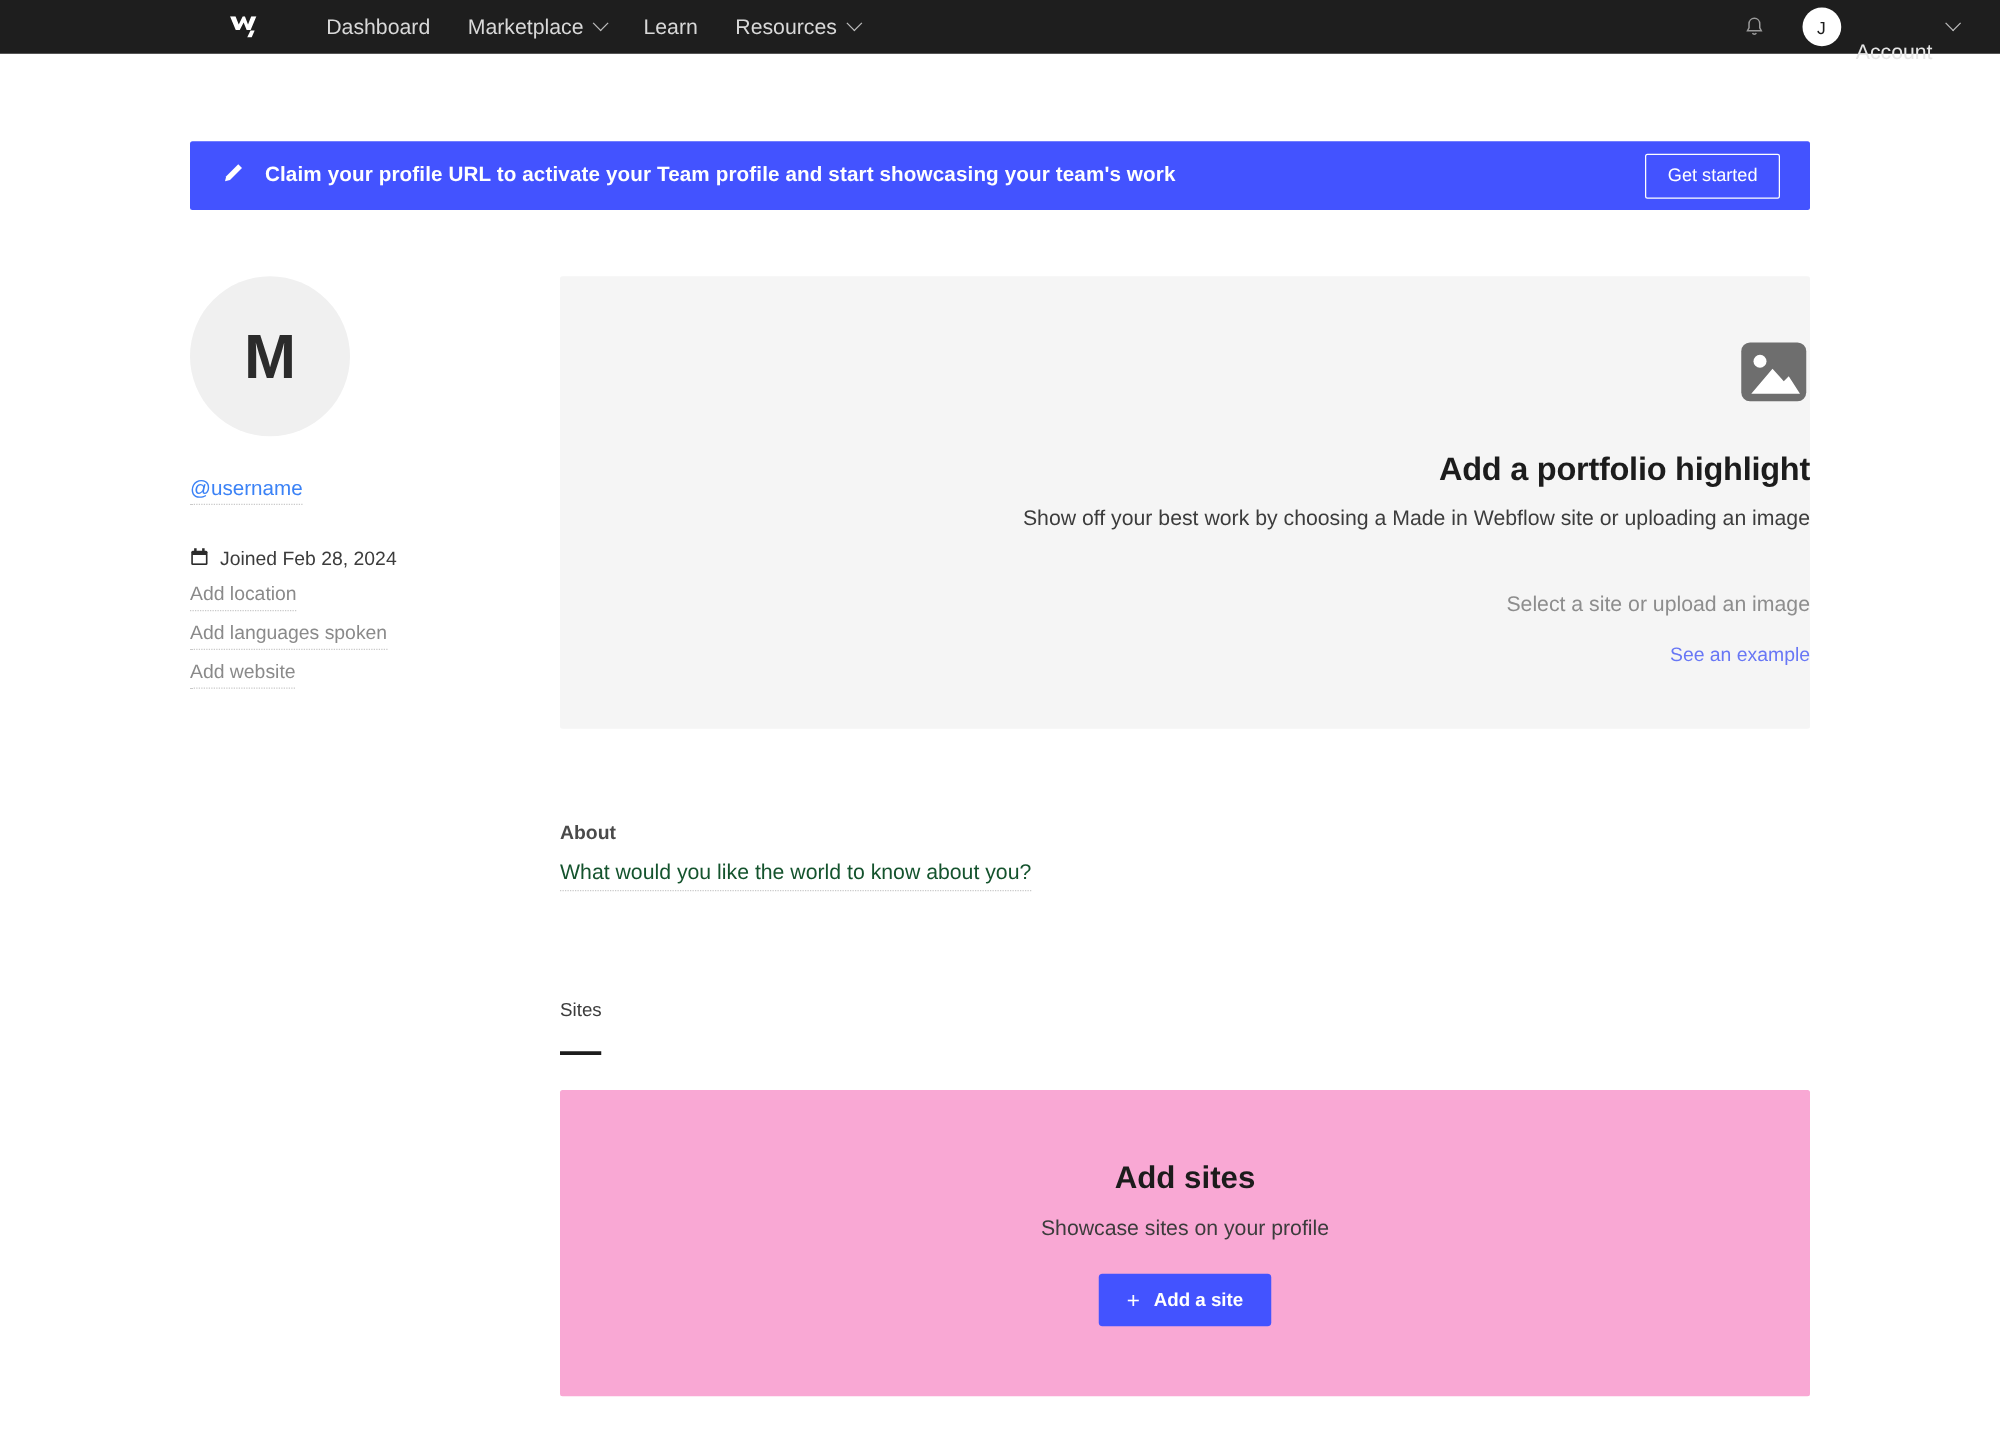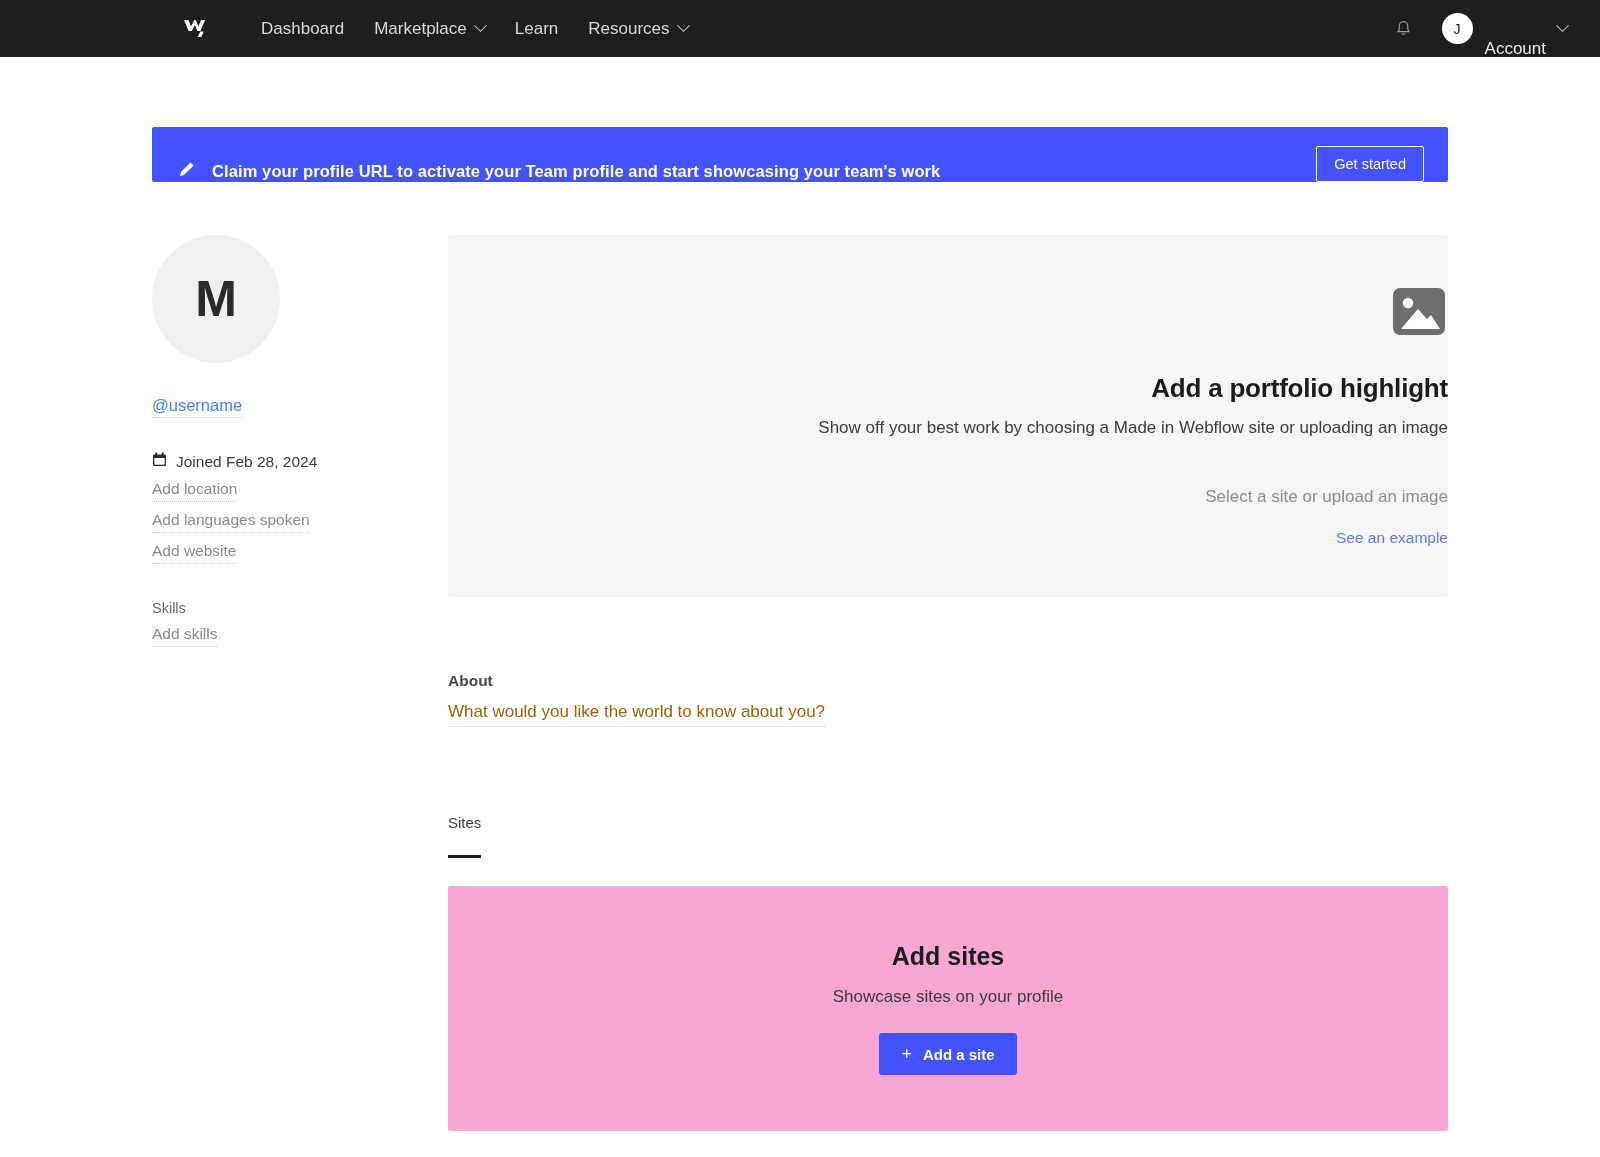--- a/index.html
+++ b/index.html
@@ -7,21 +7,21 @@
   html, body {
     width: 1600px;
     height: 1157px;
     background: #ffffff;
     font-family: "Liberation Sans", sans-serif;
     overflow: hidden;
   }
 
   
   .topnav {
-    height: 57px;
+    height: 43px;
     background: #1e1e1e;
     display: flex;
     align-items: center;
     padding: 0 27px 0 182px;
     position: relative;
   }
   .logo {
     width: 30px; height: 30px;
     display: flex; align-items: center; justify-content: center;
     margin-right: 34px;
@@ -75,21 +75,21 @@
     padding: 0 152px;
   }
 
   
   .banner {
     margin-top: 70px;
     background: #4353ff;
     height: 55px;
     border-radius: 2px;
     display: flex;
-    align-items: flex-end;
+    align-items: center;
     padding: 0 24px 0 26px;
   }
   .banner-left { display: flex; align-items: center; gap: 17px; }
   .banner-text { color: #ffffff; font-size: 16.5px; font-weight: 700; letter-spacing: .1px;}
   .get-started {
     margin-left: auto;
     border: 1px solid #ffffff;
     color: #ffffff;
     background: transparent;
     font-size: 14.5px;
@@ -168,21 +168,21 @@
   .card-hint {
     font-size: 17px; color: #8d8d8d; margin-top: 49px;
   }
   .card-link {
     font-size: 15.5px; color: #6877f5; margin-top: 22px; cursor: pointer;
   }
 
   .about-block { margin-top: 75px; }
   .about-label { font-size: 15.5px; font-weight: 700; color: #4a4a4a; }
   .about-placeholder {
-    font-size: 17px; color: #a16207;
+    font-size: 17px; color: #14532d;
     border-bottom: 1.5px dotted #c9c9c9;
     display: inline-block;
     margin-top: 12px;
     padding-bottom: 4px;
     cursor: text;
   }
 
   .tabs { margin-top: 87px; display: flex; }
   .tab {
     font-size: 15px;
@@ -297,24 +297,20 @@
               <rect x="9.7" y="0.6" width="2" height="3" fill="#2b2b2b"></rect>
             </svg>
           </span>
           <span>Joined Feb 28, 2024</span>
         </div>
         <span class="meta-add">Add location</span>
         <span class="meta-add">Add languages spoken</span>
         <span class="meta-add">Add website</span>
       </div>
 
-      <div class="skills-block">
-        <span class="skills-title">Skills</span>
-        <span class="meta-add">Add skills</span>
-      </div>
     </div>
 
     <div class="content">
 
       <div class="portfolio-card">
         <span class="img-icon">
           <svg width="58" height="53" viewBox="0 0 58 53" aria-hidden="true">
             <rect x="3" y="3" width="52" height="47" rx="7" fill="#6e6e6e"></rect>
             <circle cx="18" cy="18" r="5.2" fill="#ffffff"></circle>
             <path d="M11 44 28 24l9 10 4-4 9 14z" fill="#ffffff"></path>

